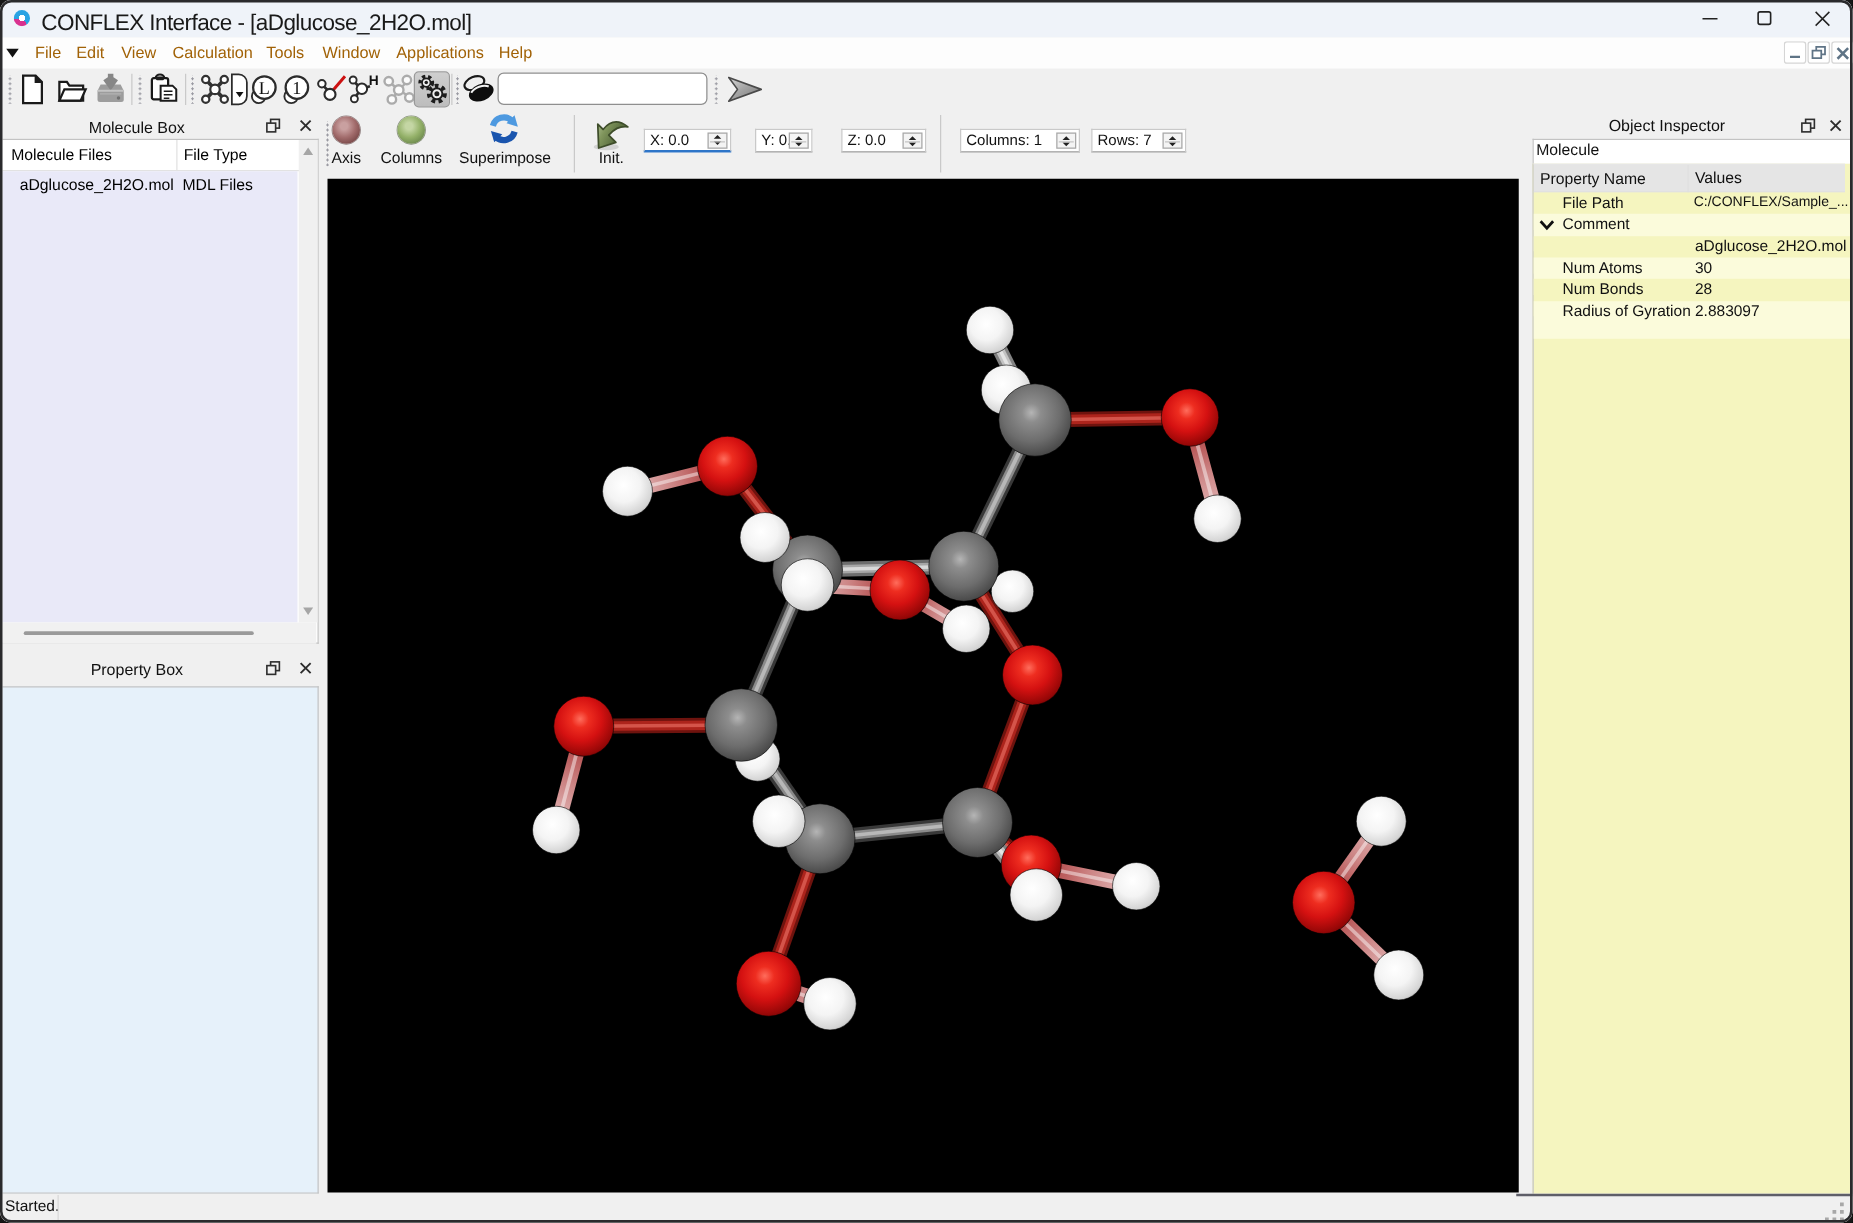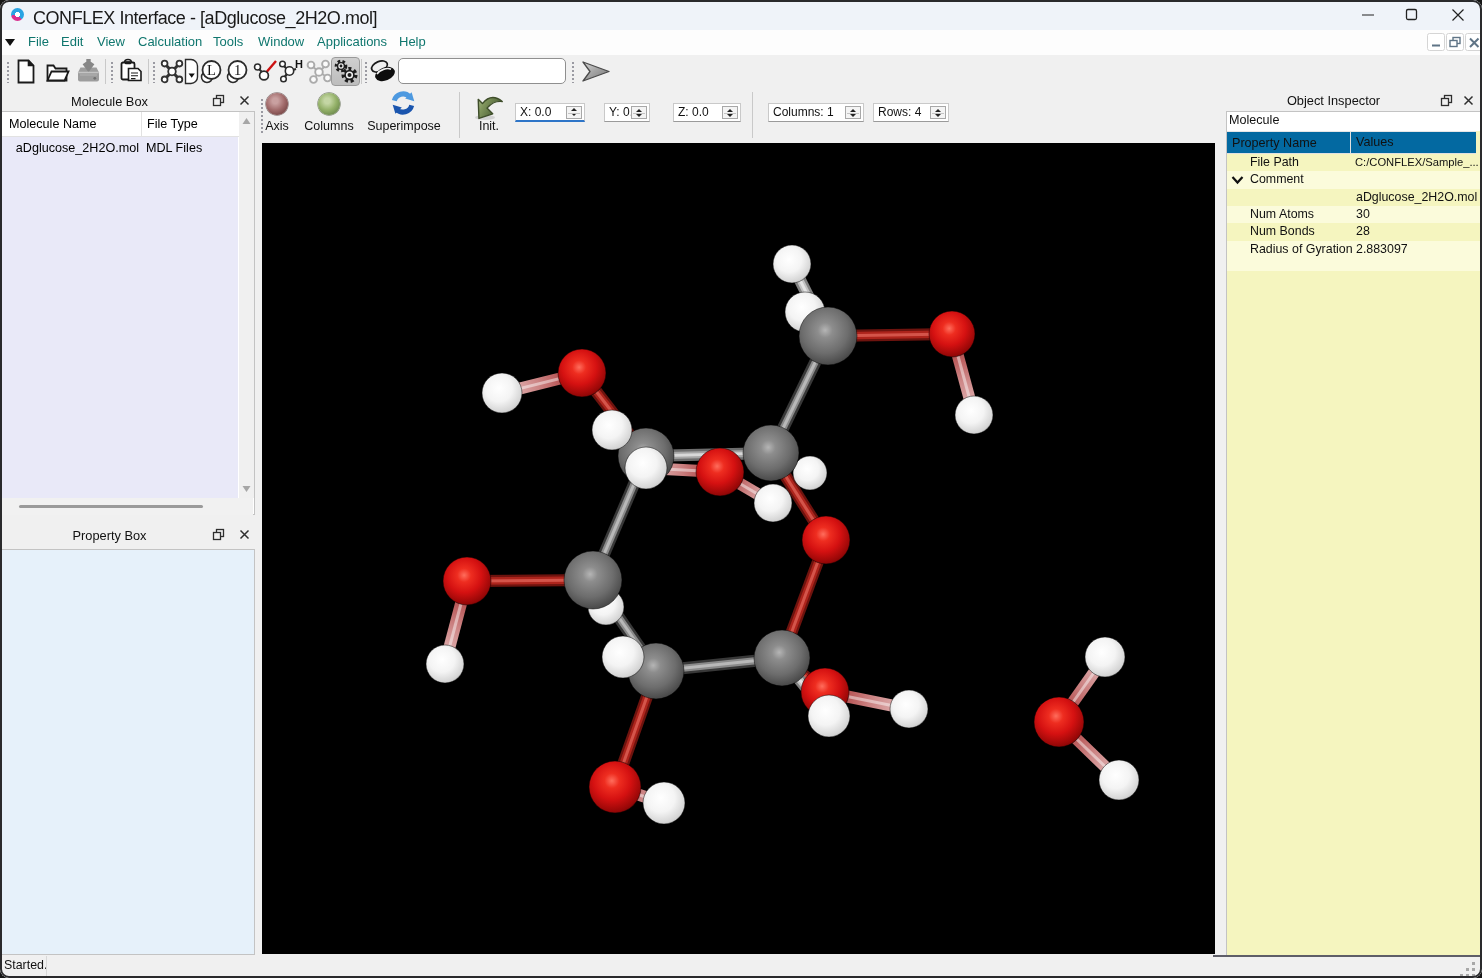--- a/index.html
+++ b/index.html
@@ -6,21 +6,21 @@
 body{font-family:"Liberation Sans",sans-serif;-webkit-font-smoothing:antialiased}
 #win{position:absolute;left:0;top:0;width:1482px;height:978px;background:#f0f0f0;border-radius:9px;overflow:hidden}
 .abs{position:absolute}
 #edge{position:absolute;left:0;top:0;width:1482px;height:978px;border-radius:9px;border:2px solid #2a2a2c;pointer-events:none;z-index:99}
 
 #titlebar{left:0;top:0;width:1482px;height:30px;background:#eff3f9;color:#191919;font-size:13px}
 #ticon{left:11px;top:8px;width:13px;height:13px;border-radius:50%;
  background:radial-gradient(circle at 50% 50%, #ffffff 0 28%, rgba(255,255,255,0) 29%),
  conic-gradient(from 140deg,#d9318f 0 120deg,#29a3e3 120deg 360deg)}
 
-#menubar{left:0;top:30px;width:1482px;height:25px;background:#fdfdfd;font-size:13px;color:#0f766e}
+#menubar{left:0;top:30px;width:1482px;height:25px;background:#fdfdfd;font-size:13px;color:#a16207}
 .mi{position:absolute;top:4px}
 
 #toolbar{left:0;top:55px;width:1482px;height:33px;background:#f0f0f0}
 .handle{position:absolute;top:5px;height:23px;width:4px;
  background-image:radial-gradient(circle,#9a9aa2 0.9px,rgba(0,0,0,0) 1.1px);
  background-size:4px 4px;background-position:50% 1px;background-repeat:repeat-y}
 .tsep{position:absolute;top:4px;height:25px;width:1px;background:#c9c9c9}
 .ticon{position:absolute;top:3px}
 
 .docktitle{position:absolute;font-size:12.8px;color:#111;text-align:center}
@@ -38,21 +38,21 @@
 .spin{position:absolute;top:15px;height:19px;background:#fff;border:1px solid #c9c9c9;border-bottom:1px solid #9a9a9a;font-size:12px;color:#111}
 .spinbtn{position:absolute;right:2px;top:2px;width:16px;height:13px;background:#f4f4f4;border:1px solid #a8a8a8}
 .sarr{position:absolute;left:50%;transform:translateX(-50%);width:0;height:0;border-left:3px solid rgba(0,0,0,0);border-right:3px solid rgba(0,0,0,0)}
 .sup{top:1.5px;border-bottom:3.8px solid #222}
 .sdn{bottom:1.5px;border-top:3.8px solid #222}
 .vsep2{position:absolute;top:4px;height:46px;width:1px;background:#c9c9c9}
 
 #oi-head{left:1226px;top:90px;width:254px;height:21px;background:#f0f0f0}
 #oi-mol{left:1226px;top:111px;width:254px;height:20px;background:#fff;border:1px solid #c3c3c3;border-right:none;border-bottom:none;font-size:12.6px;color:#111}
 #oi-table{left:1226px;top:131px;width:254px;height:824px;background:#f5f5bf;border-left:1px solid #c3c3c3;font-size:12.4px;color:#111}
-#oi-hdr{left:0;top:0;width:249px;height:23px;background:#0369a1;border-top:1px solid #e6e6e6;border-bottom:1px solid #e0e0e0;font-size:12.6px}
+#oi-hdr{left:0;top:0;width:249px;height:23px;background:#e5e5e5;border-top:1px solid #e6e6e6;border-bottom:1px solid #e0e0e0;font-size:12.6px}
 .oirow{position:absolute;left:0;width:253px;height:30px}
 .oir-d{background:#f5f5bf}
 .oir-l{background:#fbfbdb}
 
 #statusbar{left:0;top:955px;width:1482px;height:23px;background:#f0f0f0;font-size:12.4px;color:#111}
 .grip{position:absolute;width:3px;height:3px;background:#a8a8a8}
 </style></head>
 <body>
 <div id="win">
  <div class="abs" id="titlebar">
@@ -207,21 +207,21 @@
           <rect x="4.5" y="1.5" width="7" height="7"></rect>
           <rect x="1.5" y="4.5" width="7" height="7" fill="#f0f0f0"></rect>
         </g>
       </svg>
  <svg class="abs" style="left:236px;top:4px" width="13" height="13">
         <path d="M2.5 2.5 L10.5 10.5 M10.5 2.5 L2.5 10.5" stroke="#2e2e2e" stroke-width="1.5"></path>
       </svg>
 </div>
 <div class="abs" id="molbox-table">
  <div class="abs" id="molbox-hdr">
-  <div class="abs" style="left:7px;top:5px">Molecule Name</div>
+  <div class="abs" style="left:7px;top:5px">Molecule Files</div>
   <div class="abs" style="left:145px;top:5px">File Type</div>
   <div class="abs" style="left:139px;top:0;width:1px;height:25px;background:#e2e2e2"></div>
  </div>
  <div class="abs" id="molbox-list">
   <div class="abs" style="left:0;top:2px;width:236px;height:21px">
    <div class="abs" style="left:0;top:2px;width:137px;text-align:right;font-size:12.6px">aDglucose_2H2O.mol</div>
    <div class="abs" style="left:144px;top:2px;font-size:12.6px">MDL Files</div>
   </div>
  </div>
  <div class="abs" id="molbox-vsb">
@@ -304,21 +304,21 @@
  <div class="vsep2" style="left:494px"></div>
  <div class="spin" style="left:510px;width:96px">
   <div class="abs" style="left:4px;top:1px">Columns: 1</div>
   <div class="spinbtn">
           <span class="sarr sup"></span>
           <span class="sarr sdn"></span>
           <i class="abs" style="left:1px;right:1px;top:6px;height:1px;background:#c4c4c4"></i>
         </div>
  </div>
  <div class="spin" style="left:615px;width:76px">
-  <div class="abs" style="left:4px;top:1px">Rows: 4</div>
+  <div class="abs" style="left:4px;top:1px">Rows: 7</div>
   <div class="spinbtn">
           <span class="sarr sup"></span>
           <span class="sarr sdn"></span>
           <i class="abs" style="left:1px;right:1px;top:6px;height:1px;background:#c4c4c4"></i>
         </div>
  </div>
 </div>
 
  <svg id="vp" width="953" height="811" viewBox="0 0 953 811" style="position:absolute;left:262px;top:143px;background:#000">
 <defs>

